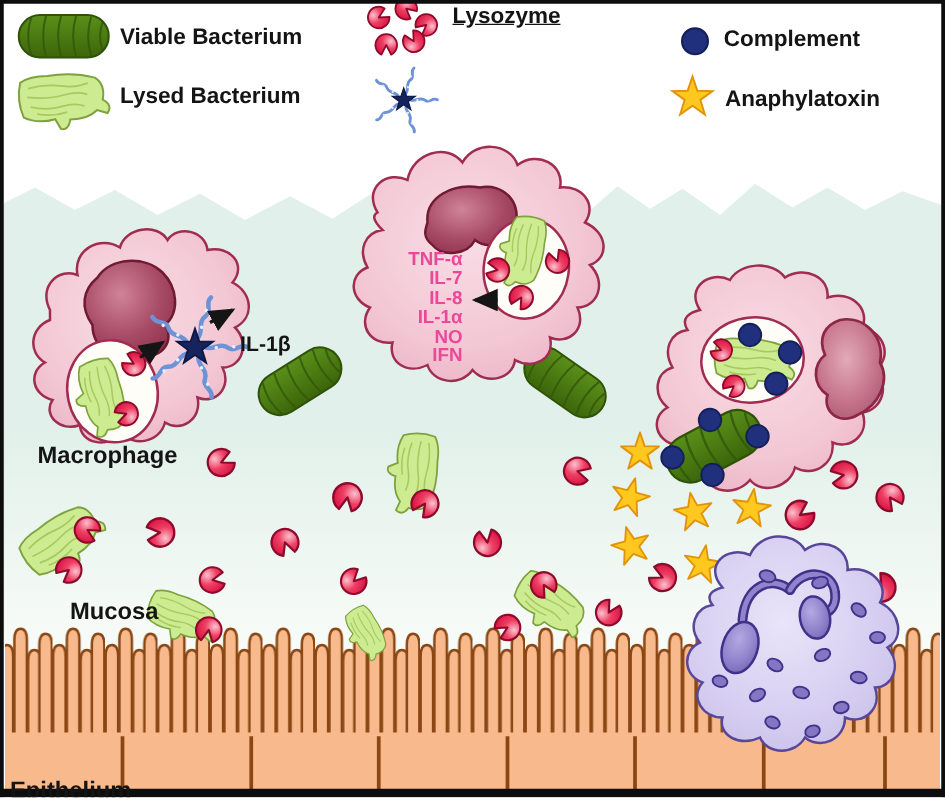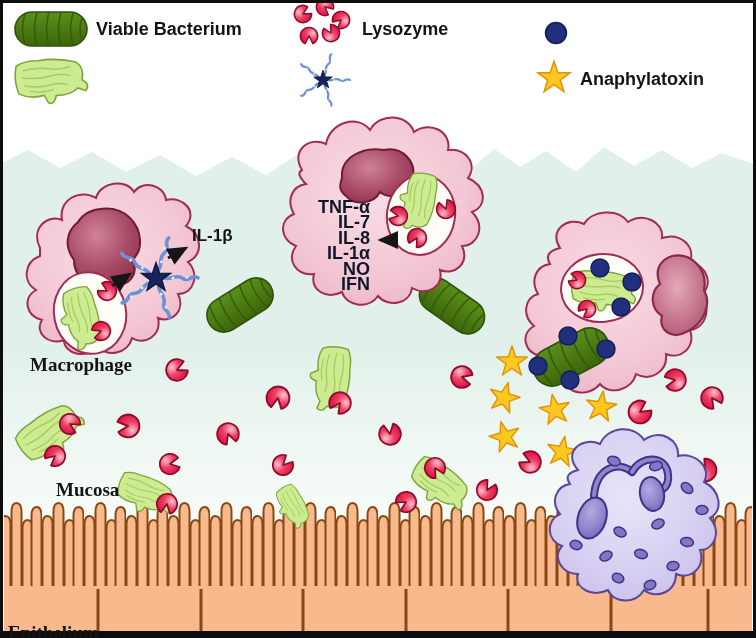--- a/index.html
+++ b/index.html
@@ -1,22 +1,22 @@
 <!DOCTYPE html>
 <html><head>
 <meta charset="utf-8">
 <style>
   html,body{margin:0;padding:0;background:#fff;}
   .fig{position:relative;width:756px;height:638px;font-family:"Liberation Sans",sans-serif;overflow:hidden;background:#fff;}
   .fig svg{position:absolute;left:0;top:0;}
   .lbl{position:absolute;color:#141414;font-weight:700;white-space:nowrap;}
   .lbl.legend{font-size:18px;}
-  .lbl.big{font-size:19px;font-family:Liberation Serif, serif;}
-  .lbl.il1b{font-size:17px;}
-  .cyto{position:absolute;left:280px;top:200px;width:90px;text-align:right;color:#0f172a;font-weight:700;font-size:18px;line-height:15.4px;}
+  .lbl.big{font-size:19px;}
+  .lbl.il1b{font-size:17px;margin-top:40px;}
+  .cyto{position:absolute;left:280px;top:200px;width:90px;text-align:right;color:#ec4899;font-weight:700;font-size:15px;line-height:15.4px;}
 </style>
 </head>
 <body>
 
 <div class="fig">
 <svg width="756" height="638" viewBox="0 0 756 638">
   <defs>
     <radialGradient id="gLyso" cx="35%" cy="28%" r="85%">
       <stop offset="0%" stop-color="#fbc2cf"></stop>
           <stop offset="45%" stop-color="#ee3f64"></stop>
@@ -303,21 +303,23 @@
 
   <g fill="#0d0d0d">
     <rect x="0" y="0" width="756" height="3"></rect>
     <rect x="0" y="0" width="3" height="638"></rect>
     <rect x="753" y="0" width="3" height="638"></rect>
     <rect x="0" y="631" width="756" height="7"></rect>
   </g>
 </svg>
 
 <div class="lbl legend" style="left:96px;top:19px;">Viable Bacterium</div>
-<div class="lbl legend" style="left:362px;top:19px;">Lysozyme</div>
+<div class="lbl legend" style="left:96px;top:66px;">Lysed Bacterium</div>
+<div class="lbl legend" style="left:362px;top:2px;text-decoration:underline;">Lysozyme</div>
+<div class="lbl legend" style="left:579px;top:21px;">Complement</div>
 <div class="lbl legend" style="left:580px;top:69px;text-align:right;">Anaphylatoxin</div>
 
 <div class="lbl il1b" style="left:192px;top:226px;">IL-1β</div>
 <div class="lbl big" style="left:30px;top:354px;">Macrophage</div>
 <div class="lbl big" style="left:8px;top:479px;margin-left:48px;">Mucosa</div>
 <div class="lbl big" style="left:8px;top:596px;margin-top:26px;">Epithelium</div>
 
 <div class="cyto">
   <div>TNF-α</div>
   <div>IL-7</div>

